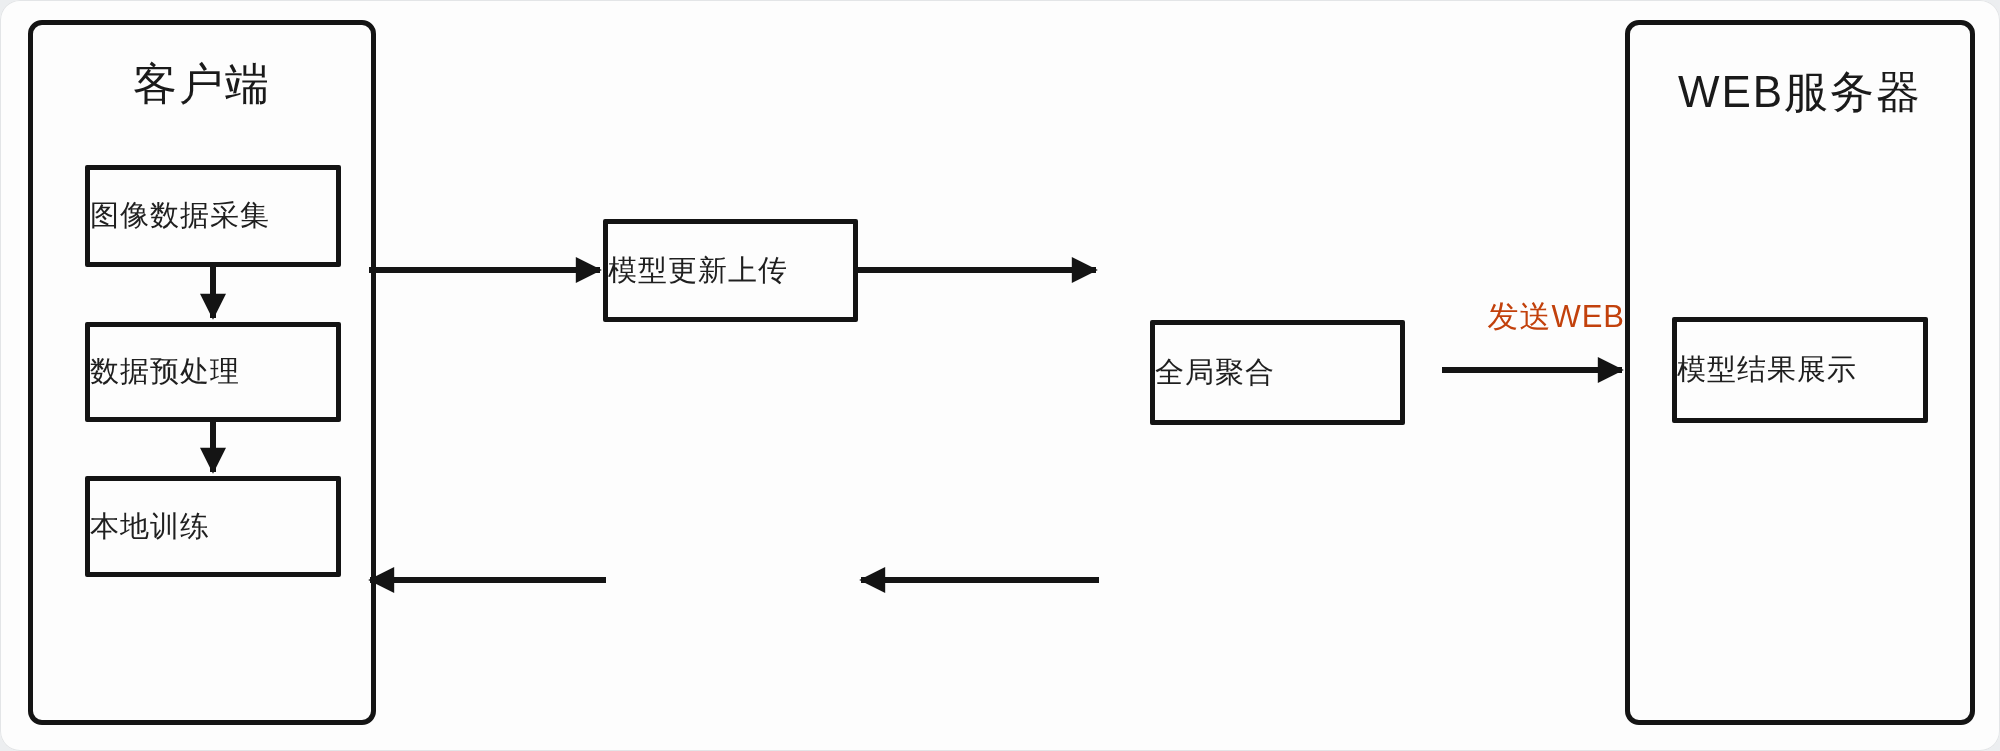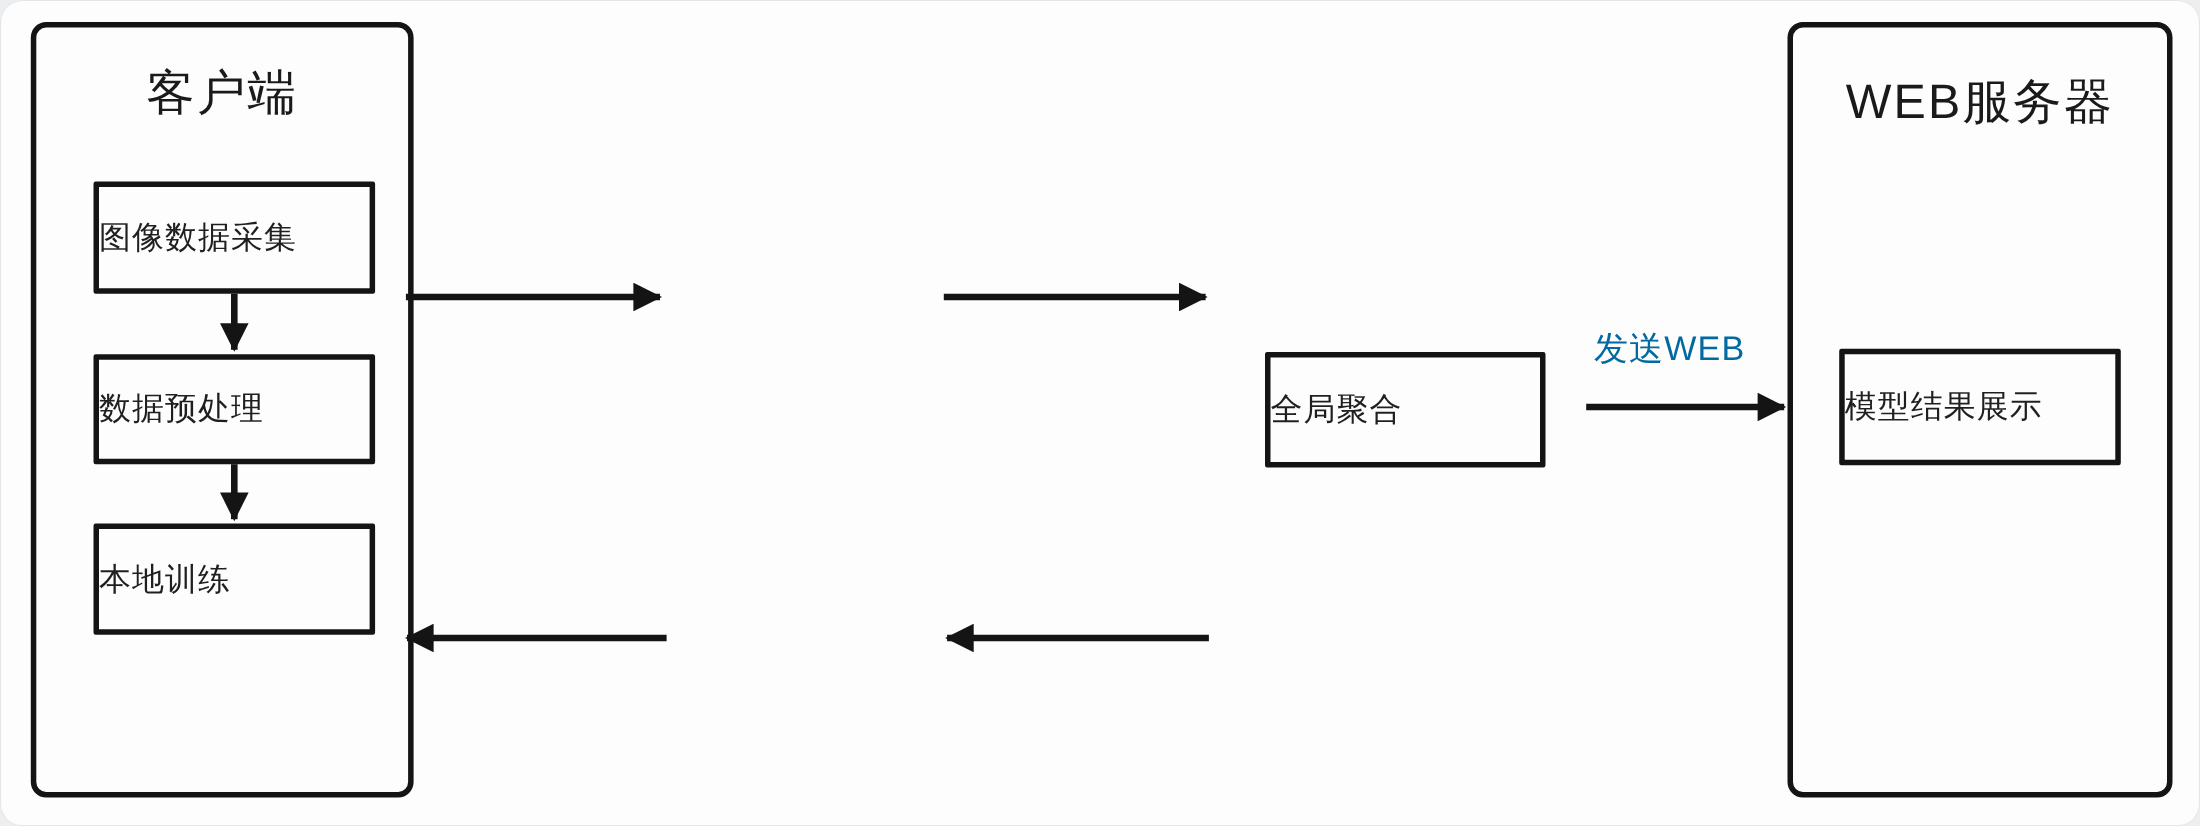--- a/index.html
+++ b/index.html
@@ -46,22 +46,22 @@
     display: flex;
     align-items: center;
     font-size: 29px;
     color: #1f1f1f;
     letter-spacing: 1px;
     box-sizing: border-box;
   }
   .edge-label {
     position: absolute;
     font-size: 31px;
-    color: #0369a1;
-    text-align: left;
+    color: #c2410c;
+    text-align: right;
     letter-spacing: 1px;
   }
   svg.arrows {
     position: absolute;
     left: 0; top: 0;
     pointer-events: none;
   }
 </style>
 </head>
 <body>
@@ -81,20 +81,23 @@
     <div class="node-box" style="left:85px; top:165px; width:256px; height:102px;">
       <span>图像数据采集</span>
     </div>
     <div class="node-box" style="left:85px; top:322px; width:256px; height:100px;">
       <span>数据预处理</span>
     </div>
     <div class="node-box" style="left:85px; top:476px; width:256px; height:101px;">
       <span>本地训练</span>
     </div>
 
+    <div class="node-box" style="left:603px; top:219px; width:255px; height:103px;">
+      <span>模型更新上传</span>
+    </div>
 
     <div class="node-box" style="left:1672px; top:317px; width:256px; height:106px;">
       <span>模型结果展示</span>
     </div>
 
     <div class="node-box" style="left:1150px; top:320px; width:255px; height:105px;">
       <span>全局聚合</span>
     </div>
 
     <div class="edge-label" style="left:1449px; top:296px; width:176px;">发送WEB</div>

